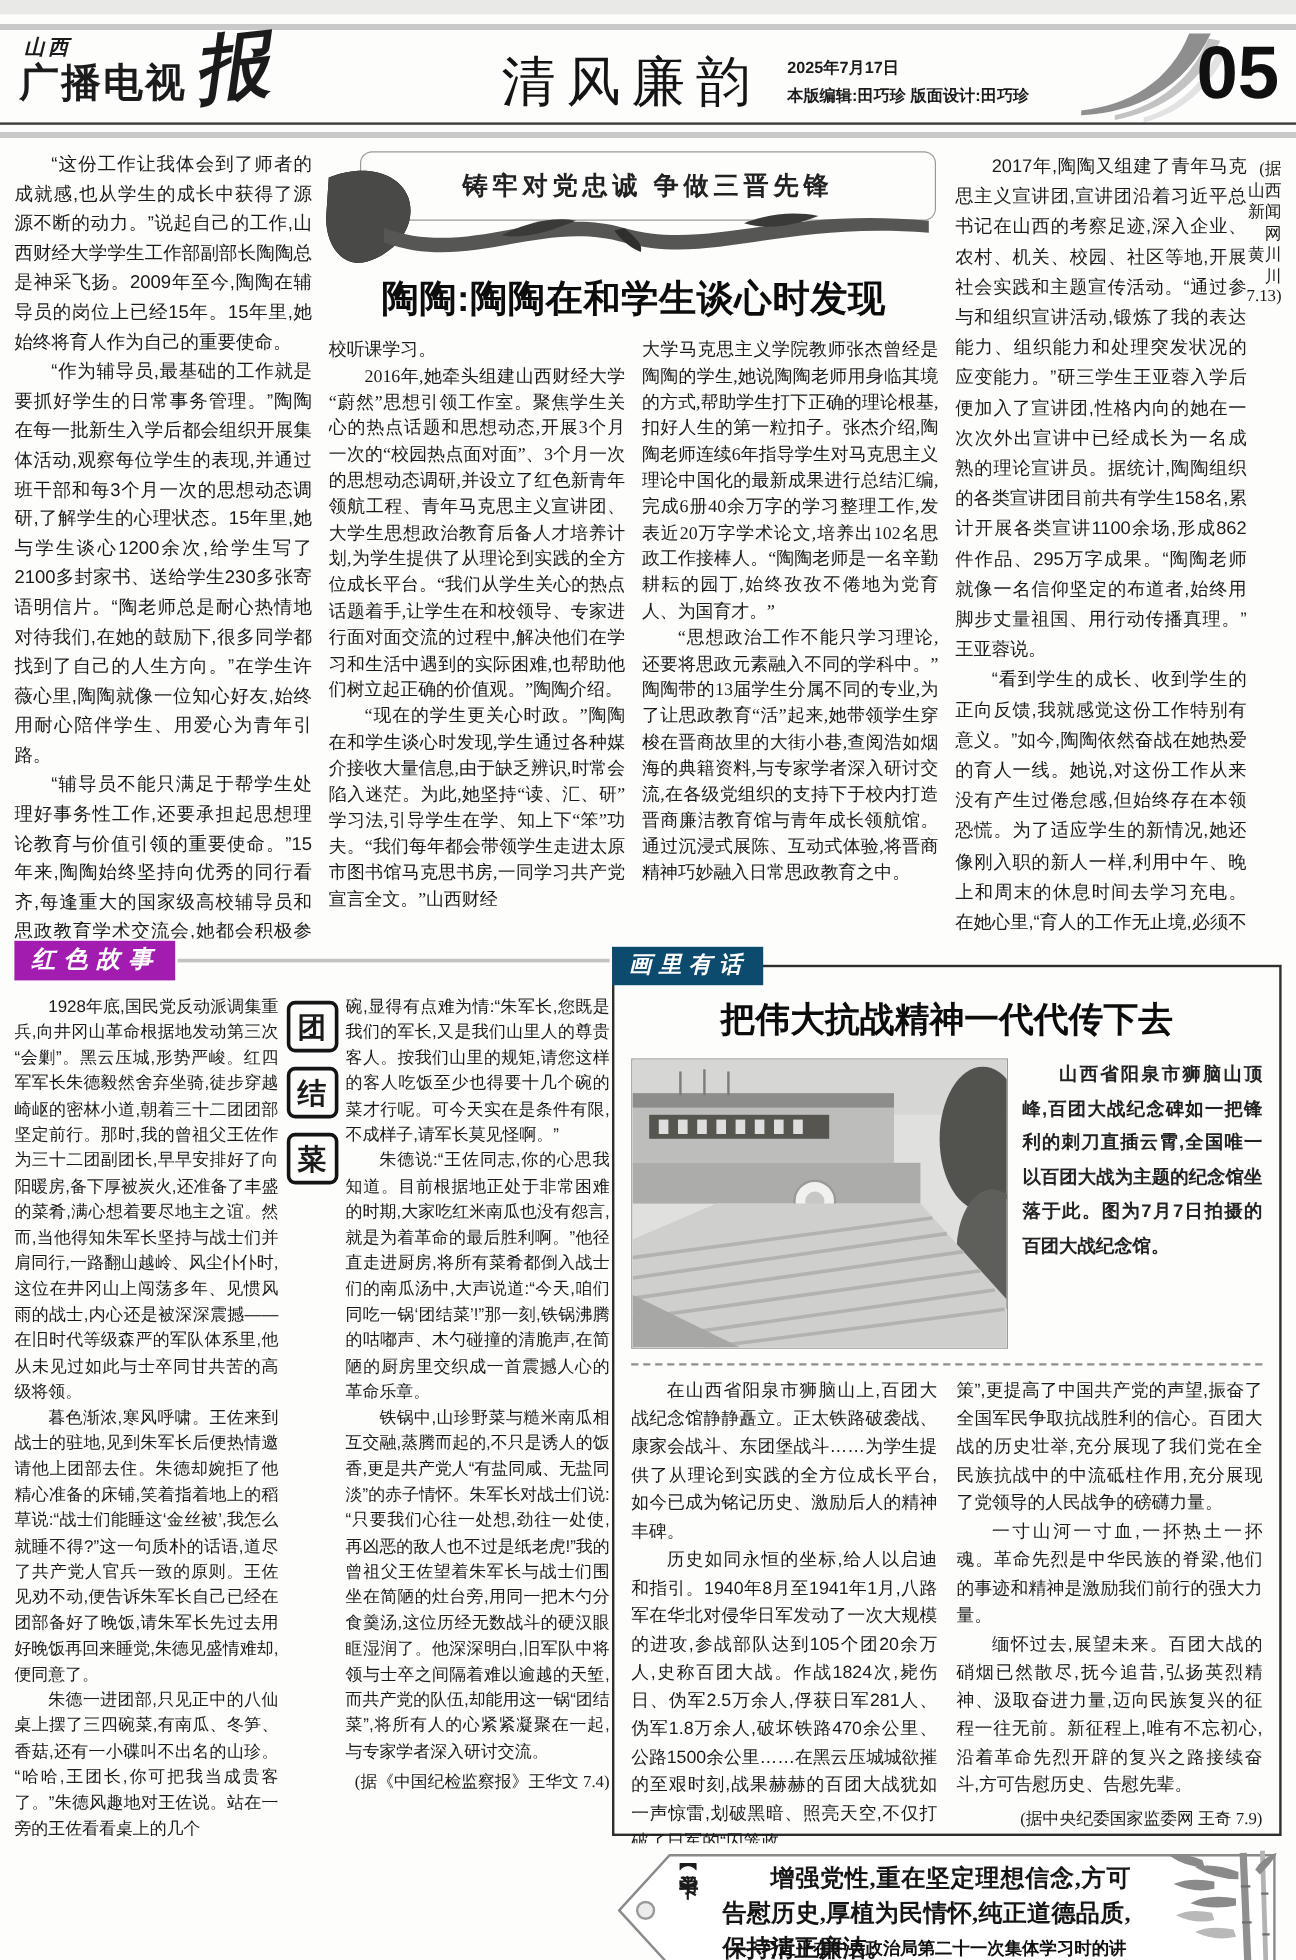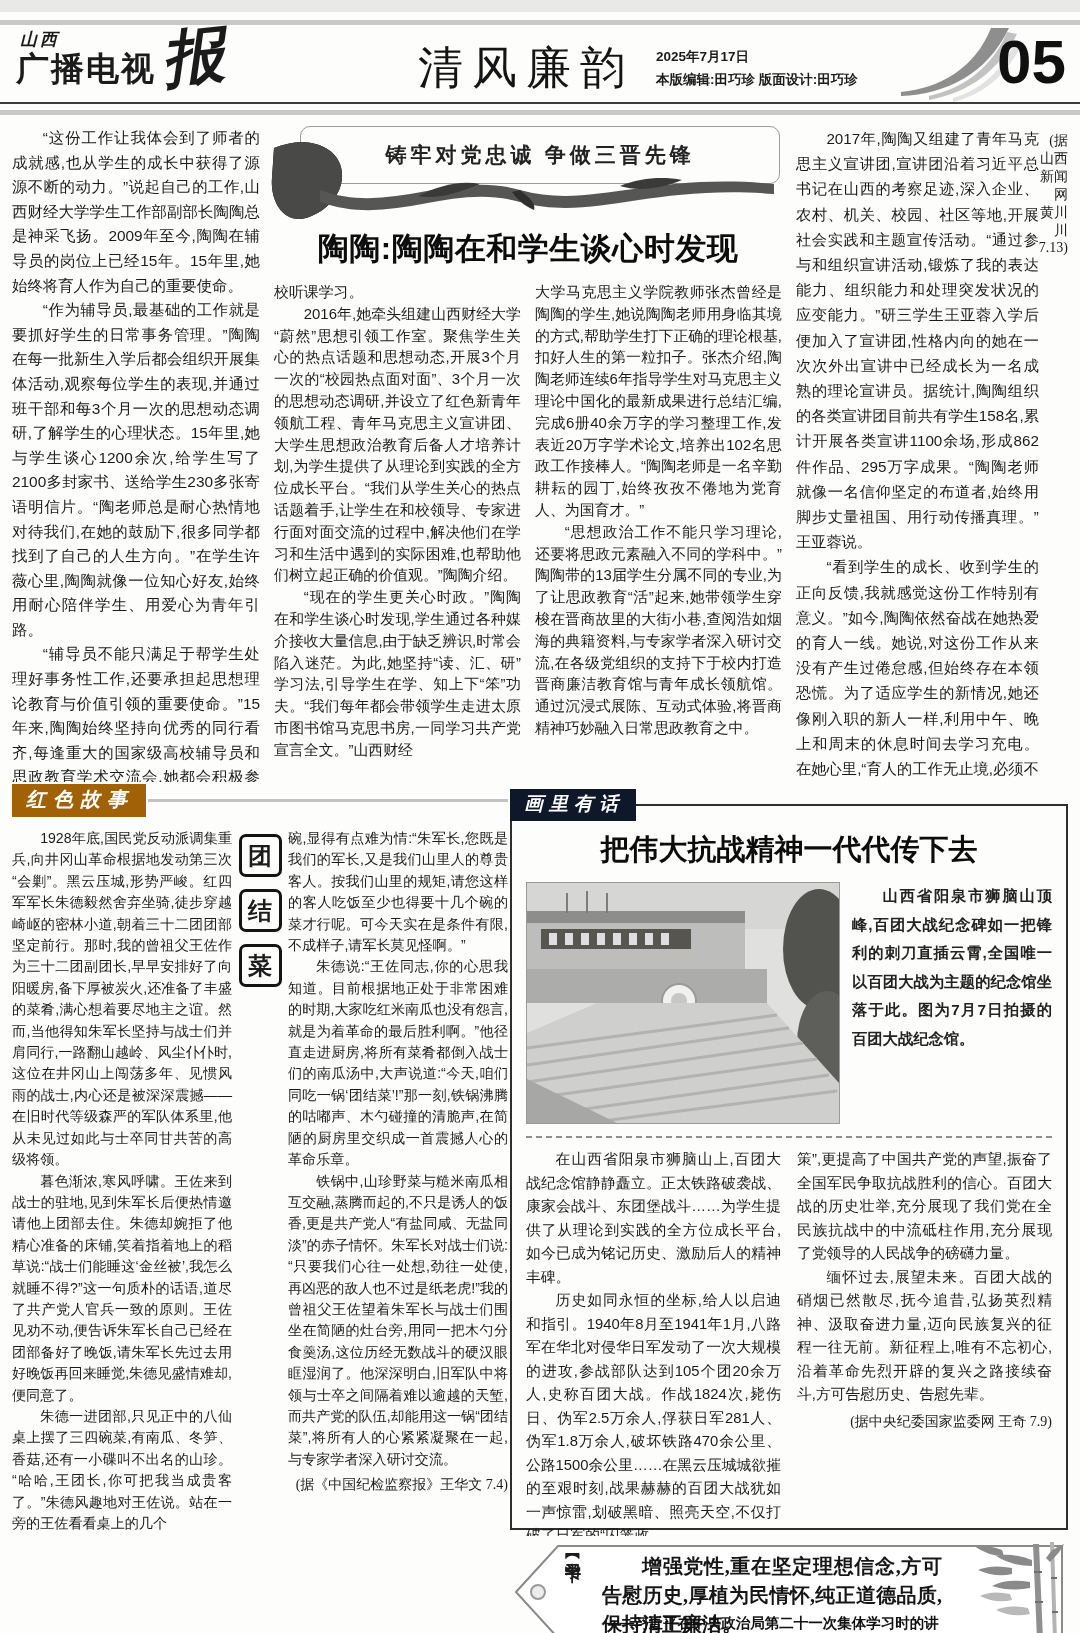--- a/index.html
+++ b/index.html
@@ -38,41 +38,41 @@
   .tmid{width:508px;}
   .tcol4{flex:1;height:656px;overflow:hidden;display:flex;flex-direction:row;}
   .banner-wrap{position:relative;height:96px;}
   .banner-box{position:absolute;left:26px;right:2px;top:0;height:56px;border:1.5px solid #9a9a9a;
               border-radius:10px;display:flex;align-items:center;justify-content:center;background:#fdfdfc;}
   .banner-text{font-family:"Liberation Serif","DejaVu Serif",serif;font-weight:700;font-size:21px;
                letter-spacing:4px;color:#222;}
   .ribbon{position:absolute;left:-6px;top:14px;width:514px;height:86px;pointer-events:none;}
   .headline{font-size:31px;font-weight:900;letter-spacing:0.5px;text-align:center;
             margin:6px 0 12px;color:#0c0c0c;white-space:nowrap;}
-  .tmid-cols{display:flex;gap:14px;height:498px;overflow:hidden;}
+  .tmid-cols{display:flex;gap:14px;height:498px;overflow:hidden;font-family:Liberation Serif, serif;}
   .tmcol{width:247px;}
   
   .red-story{position:absolute;top:772px;left:12px;width:496px;height:856px;}
-  .cal-badge{background:#a16207;color:#fff;font-family:"Liberation Serif","DejaVu Serif",serif;
+  .cal-badge{background:#a21caf;color:#fff;font-family:"Liberation Serif","DejaVu Serif",serif;
              font-style:italic;font-weight:700;font-size:20px;letter-spacing:7px;
              padding:2px 12px 4px 14px;display:inline-block;}
   .rs-head{display:flex;align-items:center;height:32px;}
   .rs-line{flex:1;height:3px;background:#c3c3c3;margin-left:2px;}
   .rs-body{display:flex;margin-top:12px;height:806px;overflow:hidden;}
   .rs-col1{width:220px;}
   .rs-title-col{width:46px;display:flex;flex-direction:column;align-items:center;gap:12px;
                 padding-top:6px;margin:0 5px;}
   .boxed-char{width:37px;height:37px;border:3px solid #141414;border-radius:7px;display:flex;
               align-items:center;justify-content:center;font-size:24px;font-weight:700;
               font-family:"Liberation Serif","DejaVu Serif",serif;}
   .rs-col2{flex:1;}
   
   .pic-talk{position:absolute;top:792px;left:510px;width:558px;height:726px;border:2px solid #2e2e2e;
             background:#fdfdfc;box-sizing:border-box;}
-  .pt-badge{position:absolute;top:-17px;left:-2px;background:#0f172a;letter-spacing:6px;font-size:19px;}
+  .pt-badge{position:absolute;top:-17px;left:-2px;background:#0c4a6e;letter-spacing:6px;font-size:19px;}
   .pt-inner{padding:16px 14px 6px;}
   .pt-headline{text-align:center;font-size:29px;font-weight:900;margin:8px 0 12px;color:#0c0c0c;
                white-space:nowrap;}
   .pt-photo-row{display:flex;gap:12px;}
   .pt-photo{width:312px;height:240px;border:1px solid #9a9a9a;flex:none;overflow:hidden;}
   .pt-caption{flex:1;font-size:15.3px;line-height:28.6px;text-align:justify;font-weight:700;
               color:#232323;text-indent:2em;}
   .pt-dash{border:none;border-top:2px dashed #8f8f8f;margin:12px 0 10px;}
   .pt-cols{display:flex;gap:16px;height:388px;overflow:hidden;}
   .pt-col{width:50%;}
@@ -235,20 +235,21 @@
       </div>
       <hr class="pt-dash">
       <div class="pt-cols">
         <div class="pt-col body-text ft-e">
             <p class="para">在山西省阳泉市狮脑山上,百团大战纪念馆静静矗立。正太铁路破袭战、康家会战斗、东团堡战斗……为学生提供了从理论到实践的全方位成长平台,如今已成为铭记历史、激励后人的精神丰碑。</p>
             <p class="para">历史如同永恒的坐标,给人以启迪和指引。1940年8月至1941年1月,八路军在华北对侵华日军发动了一次大规模的进攻,参战部队达到105个团20余万人,史称百团大战。作战1824次,毙伤日、伪军2.5万余人,俘获日军281人、伪军1.8万余人,破坏铁路470余公里、公路1500余公里……在黑云压城城欲摧的至艰时刻,战果赫赫的百团大战犹如一声惊雷,划破黑暗、照亮天空,不仅打破了日军的“囚笼政</p>
           </div>
         <div class="pt-col">
           <div class="body-text ft-e">
               <p class="para cont">策”,更提高了中国共产党的声望,振奋了全国军民争取抗战胜利的信心。百团大战的历史壮举,充分展现了我们党在全民族抗战中的中流砥柱作用,充分展现了党领导的人民战争的磅礴力量。</p>
+              <p class="para">一寸山河一寸血,一抔热土一抔魂。革命先烈是中华民族的脊梁,他们的事迹和精神是激励我们前行的强大力量。</p>
               <p class="para">缅怀过去,展望未来。百团大战的硝烟已然散尽,抚今追昔,弘扬英烈精神、汲取奋进力量,迈向民族复兴的征程一往无前。新征程上,唯有不忘初心,沿着革命先烈开辟的复兴之路接续奋斗,方可告慰历史、告慰先辈。</p>
             </div>
           <div class="attribution">(据中央纪委国家监委网 王奇 7.9)</div>
         </div>
       </div>
     </div>
   </div>
 
   <div class="study-card">
     <svg class="sc-frame" viewBox="0 0 558 104" aria-hidden="true">

